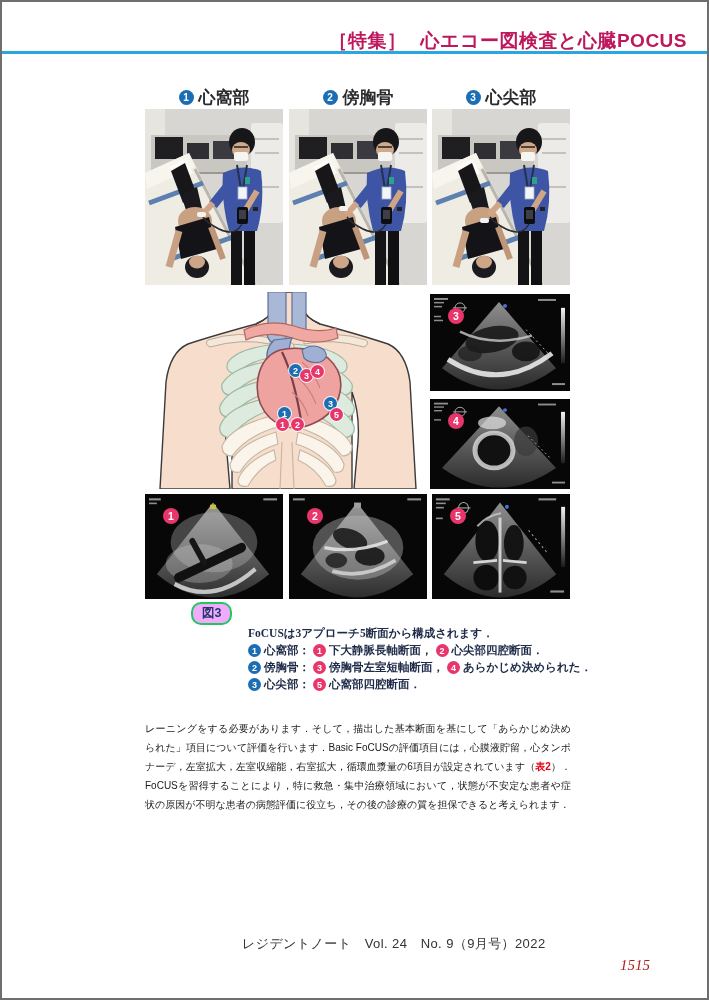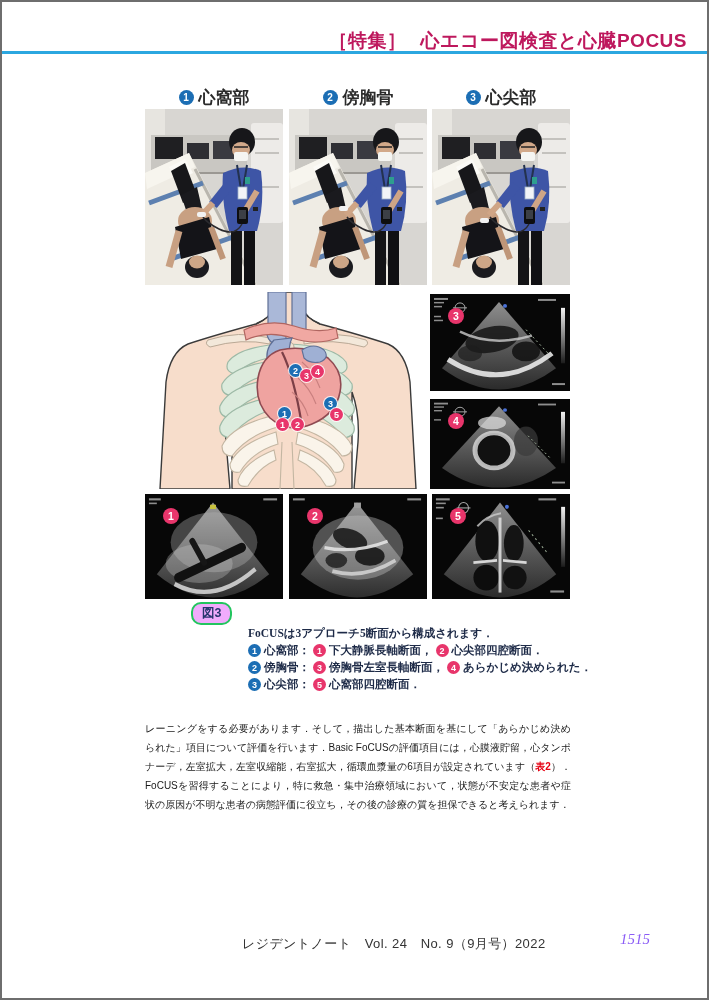--- a/index.html
+++ b/index.html
@@ -55,21 +55,21 @@
   #cap-l3{top:675px;}
   .cap-line .num-circle{width:13px;height:13px;font-size:9px;flex:0 0 auto;}
 
   
   #body-par{left:143px;top:717px;width:426px;font-family:Liberation Sans, sans-serif;
             font-size:10px;line-height:19px;color:#1a1a1a;text-align:justify;}
   #body-par .ref{color:#e60012;font-weight:700;}
 
   
   #footer-journal{left:240px;top:933px;font-size:13px;color:#333;letter-spacing:.4px;}
-  #footer-page{right:57px;top:929px;font-size:15px;color:#8b5cf6;font-style:italic;
+  #footer-page{right:57px;top:955px;font-size:15px;color:#b91c1c;font-style:italic;
                font-family:"Liberation Serif","DejaVu Serif",serif;}
 </style>
 </head>
 <body>
 
 <svg width="0" height="0" style="position:absolute" aria-hidden="true">
   <defs>
     <linearGradient id="gUS" x1="0" y1="0" x2="0" y2="1">
       <stop offset="0" stop-color="#9a9a9a"></stop>
         <stop offset="0.55" stop-color="#5c5c5c"></stop>
@@ -358,21 +358,21 @@
     <span>心窩部：</span>
     <span class="num-circle nc-red">1</span>
     <span>下大静脈長軸断面，</span>
     <span class="num-circle nc-red">2</span>
     <span>心尖部四腔断面．</span>
   </div>
   <div class="abs cap-line" id="cap-l2">
     <span class="num-circle nc-blue">2</span>
     <span>傍胸骨：</span>
     <span class="num-circle nc-red">3</span>
-    <span>傍胸骨左室長軸断面，</span>
+    <span>傍胸骨左室短軸断面，</span>
     <span class="num-circle nc-red">4</span>
     <span>あらかじめ決められた．</span>
   </div>
   <div class="abs cap-line" id="cap-l3">
     <span class="num-circle nc-blue">3</span>
     <span>心尖部：</span>
     <span class="num-circle nc-red">5</span>
     <span>心窩部四腔断面．</span>
   </div>
 

